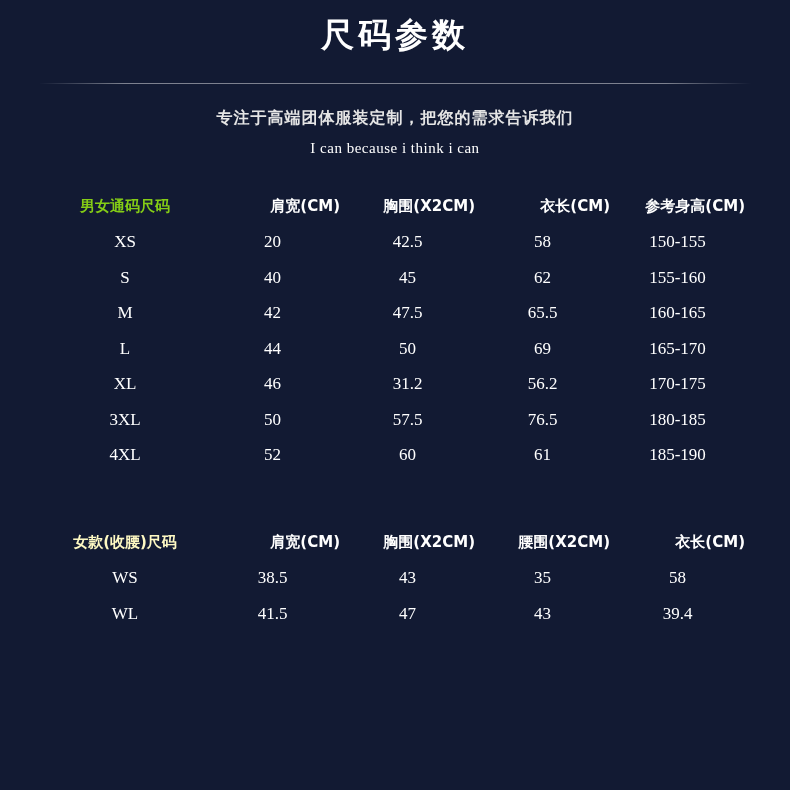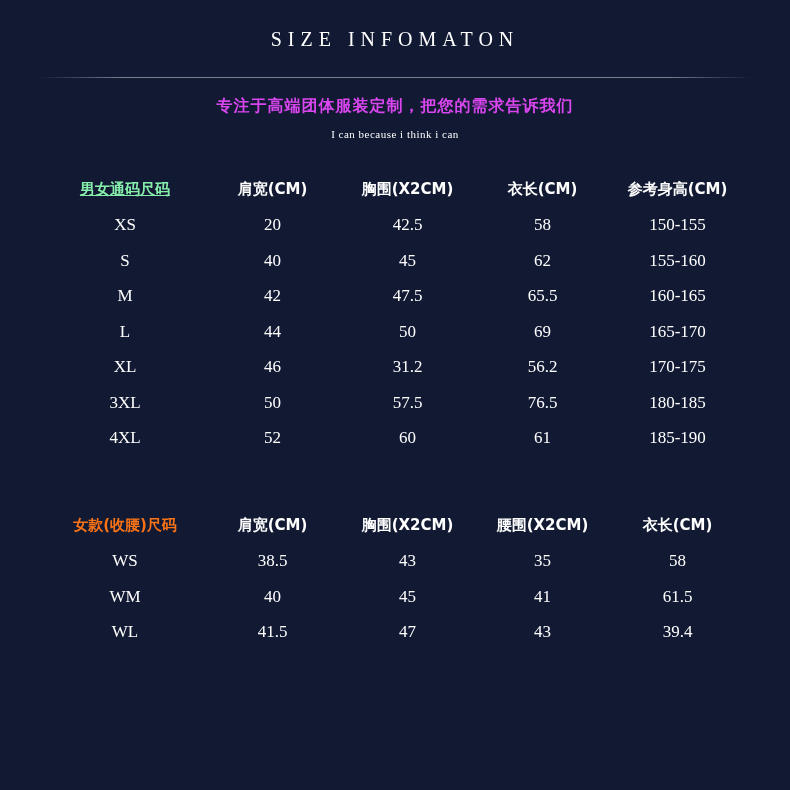--- a/index.html
+++ b/index.html
@@ -43,28 +43,28 @@
   }
   .divider {
     width: 712px;
     height: 1px;
     background: linear-gradient(to right, rgba(255,255,255,0) 0%, rgba(255,255,255,0.45) 12%, rgba(255,255,255,0.45) 88%, rgba(255,255,255,0) 100%);
     margin: 26px auto 0 auto;
   }
   .subtitle-cn {
     text-align: center;
     font-size: 16px;
-    margin-top: 18px;
+    margin-top: 24px;
     letter-spacing: 1px;
     font-family: "DejaVu Sans", sans-serif;
     font-weight: bold;
-    color: #d946ef;
+    color: #e5e5e5;
   }
   .subtitle-en {
-    font-size: 11px;
+    font-size: 15px;
     margin-top: 11px;
     letter-spacing: 0.5px;
     color: #ffffff;
     font-family: "Liberation Serif", serif;
   }
 
   
   .table-wrap {
     margin: 0 auto;
     width: 700px;
@@ -86,38 +86,39 @@
   }
   th.label-cell {
     font-family: "DejaVu Sans", sans-serif;
     font-weight: bold;
     font-size: 15px;
   }
   th.hdr {
     font-family: "DejaVu Sans", sans-serif;
     font-weight: bold;
     font-size: 15px;
+    text-align: right;
   }
   .table1 { margin-top: 32px; }
-  .table1 th.label-cell { color: #86efac; text-decoration: underline; }
-  .table2 th.label-cell { color: #f97316; }
+  .table1 th.label-cell { color: #84cc16; }
+  .table2 th.label-cell { color: #fef9c3; }
   .table2 { margin-top: 52px; }
   .c0 { width: 160px; }
   .c1 { width: 135px; }
   .c2 { width: 135px; }
   .c3 { width: 135px; }
   .c4 { width: 135px; }
 </style>
 </head>
 <body>
 
 <div class="page">
 
   <div class="header">
-    <div class="title-en">SIZE INFOMATON</div>
+    <div class="title-cn">尺码参数</div>
     <div class="divider"></div>
     <div class="subtitle-cn">专注于高端团体服装定制，把您的需求告诉我们</div>
     <div class="subtitle-en">I can because i think i can</div>
   </div>
 
   <div class="table-wrap">
 
     <table class="table1">
       <colgroup>
         <col class="c0">
@@ -207,27 +208,20 @@
       </thead>
       <tbody>
         <tr>
           <td>WS</td>
           <td>38.5</td>
           <td>43</td>
           <td>35</td>
           <td>58</td>
         </tr>
         <tr>
-          <td>WM</td>
-          <td>40</td>
-          <td>45</td>
-          <td>41</td>
-          <td>61.5</td>
-        </tr>
-        <tr>
           <td>WL</td>
           <td>41.5</td>
           <td>47</td>
           <td>43</td>
           <td>39.4</td>
         </tr>
       </tbody>
     </table>
 
   </div>

